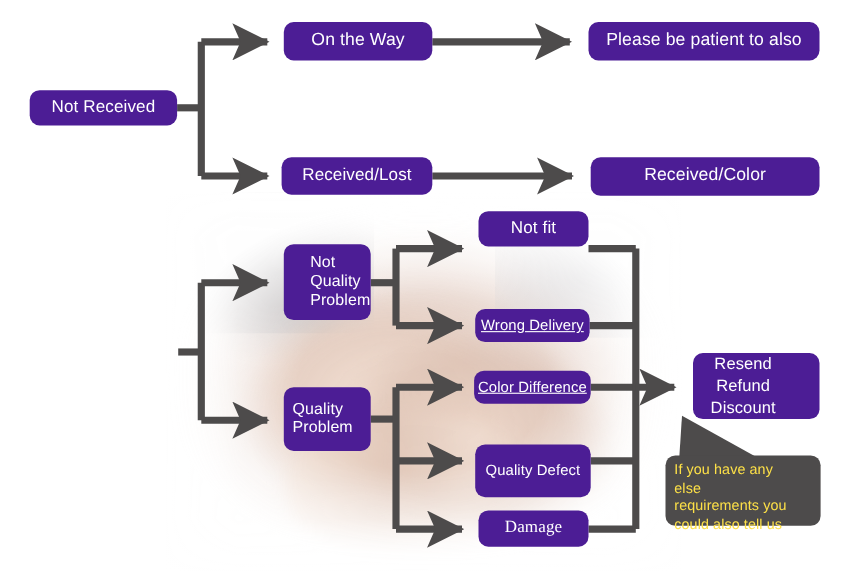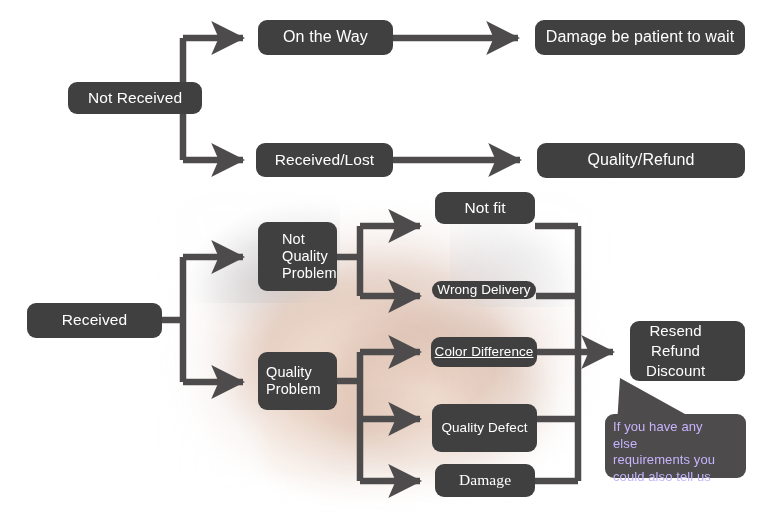--- a/index.html
+++ b/index.html
@@ -77,66 +77,66 @@
       linear-gradient(to right, rgba(255,255,255,.98) 0%, rgba(255,255,255,0) 14%, rgba(255,255,255,0) 86%, rgba(255,255,255,.98) 100%),
       linear-gradient(to bottom, rgba(255,255,255,.98) 0%, rgba(255,255,255,0) 12%, rgba(255,255,255,0) 86%, rgba(255,255,255,.99) 100%);
   }
 
   
   #wires{position:absolute;left:0;top:0;width:780px;height:520px;}
 
   
   .node{
     position:absolute;
-    background:#404040;
+    background:#4c1d95;
     color:#ffffff;
     border-radius:9px;
     display:flex;
     align-items:center;
     justify-content:center;
     text-align:center;
     line-height:1.18;
     box-sizing:border-box;
     white-space:pre-line;
     letter-spacing:.1px;
   }
 
   
-  #n-notreceived{left:27px;  top:82px;  width:134px; height:32px; font-size:15.5px;margin-left:41px;}
+  #n-notreceived{left:27px;  top:82px;  width:134px; height:32px; font-size:15.5px;}
   #n-ontheway   {left:258px; top:20px;  width:135px; height:35px; font-size:16px;}
   #n-patient    {left:535px; top:20px;  width:210px; height:35px; font-size:16px;}
   #n-recvlost   {left:256px; top:143px; width:137px; height:34px; font-size:15.5px;}
   #n-recvrefund {left:537px; top:143px; width:208px; height:35px; font-size:16px;}
 
   
   #n-received   {left:27px;  top:303px; width:135px; height:35px; font-size:15.5px;}
   #n-notquality {left:258px; top:222px; width:79px;  height:69px; font-size:14.5px;
                  justify-content:flex-start; text-align:left; padding-left:24px;}
   #n-quality    {left:258px; top:352px; width:79px;  height:58px; font-size:14.5px;
                  justify-content:flex-start; text-align:left; padding-left:8px;}
 
   
   #n-notfit     {left:435px; top:192px; width:100px; height:32px; font-size:15.5px;}
-  #n-wrongdel   {left:432px; top:281px; width:104px; height:18px; font-size:13.5px;}
+  #n-wrongdel   {left:432px; top:281px; width:104px; height:30px; font-size:13.5px;text-decoration:underline;}
   #n-colordiff  {left:431px; top:337px; width:106px; height:30px; font-size:13.5px;text-decoration:underline;}
   #n-qualdefect {left:432px; top:404px; width:105px; height:48px; font-size:13.5px;}
   #n-damage     {left:435px; top:464px; width:100px; height:33px; font-size:15.5px;font-family:Liberation Serif, serif;}
 
   
   #n-resend{
     left:630px; top:321px; width:115px; height:60px;
     font-size:15px; line-height:1.32;
     justify-content:flex-start; text-align:center; padding-left:16px;
   }
 
   
   #n-callout{
     position:absolute;
     left:605px; top:414px; width:141px; height:64px;
-    background:#4d4b4b; color:#c4b5fd;
+    background:#4d4b4b; color:#fde047;
     border-radius:9px;
     box-sizing:border-box;
     padding:5px 16px 0 8px;
     font-size:13px; line-height:1.28;
     white-space:pre-line;
     letter-spacing:.1px;
   }
   #callout-tail{
     position:absolute;
     left:600px; top:372px; width:120px; height:52px;
@@ -199,27 +199,26 @@
       <path d="M 535 481 L 578 481"></path>
       <path d="M 578 226 L 578 481"></path>
       <path d="M 578 352 L 613 352" marker-end="url(#ah)"></path>
     </g>
   </svg>
 
   <div class="node" id="n-notreceived">Not Received</div>
 
   <div class="node" id="n-ontheway">On the Way</div>
 
-  <div class="node" id="n-patient">Damage be patient to wait</div>
+  <div class="node" id="n-patient">Please be patient to also</div>
 
   <div class="node" id="n-recvlost">Received/Lost</div>
 
-  <div class="node" id="n-recvrefund">Quality/Refund</div>
-
-  <div class="node" id="n-received">Received</div>
+  <div class="node" id="n-recvrefund">Received/Color</div>
+
 
   <div class="node" id="n-notquality">Not
 Quality
 Problem</div>
 
   <div class="node" id="n-quality">Quality
 Problem</div>
 
   <div class="node" id="n-notfit">Not fit</div>
 

